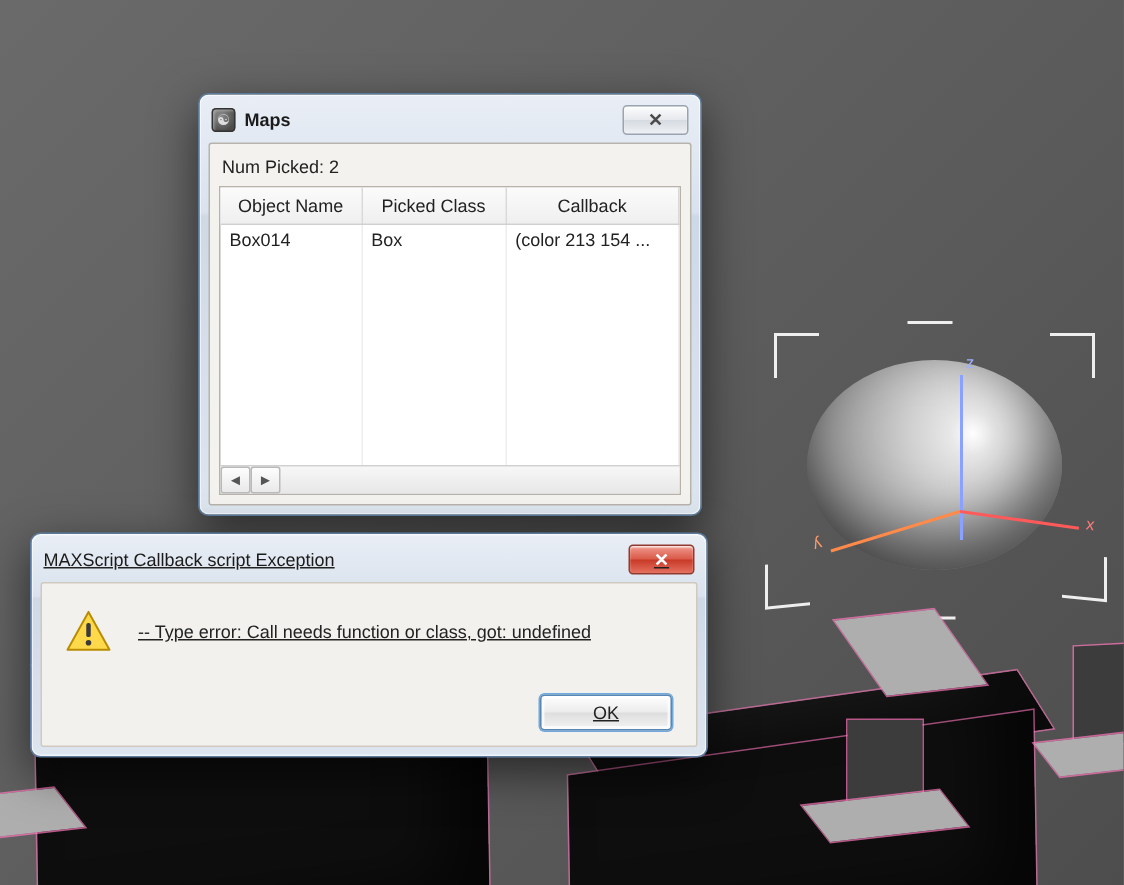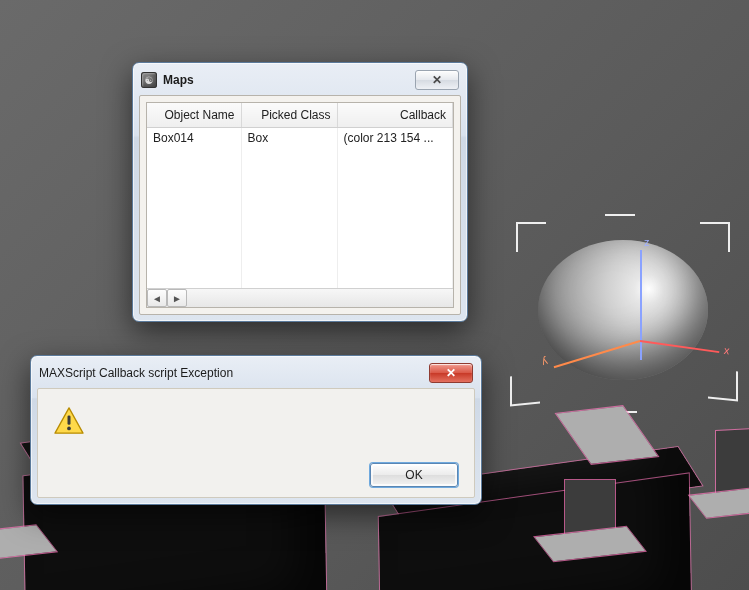--- a/index.html
+++ b/index.html
@@ -128,21 +128,21 @@
     border: 1px solid #b7b3ab;
     background: #fff;
   }
   table.data {
     width: 100%;
     border-collapse: collapse;
     table-layout: fixed;
     font-size: 12px;
   }
   table.data th {
-    text-align: right;
+    text-align: center;
     font-weight: normal;
     background: linear-gradient(#fbfbfb, #efefef);
     border-right: 1px solid #d9d9d9;
     border-bottom: 1px solid #d0d0d0;
     padding: 3px 6px;
     height: 18px;
   }
   table.data td {
     padding: 2px 6px;
     border-right: 1px solid #eee;
@@ -180,21 +180,21 @@
   }
   .hscroll .thumb {
     position:absolute; left:40%; top:0; height:14px; width:52px;
     background:linear-gradient(#fefefe,#e0e0e0);
     border:1px solid #bcbcbc; border-radius:2px;
     display:flex;align-items:center;justify-content:center;
     color:#999;font-size:8px;letter-spacing:1px;
   }
 
   
-  #error-window { left: 30px; top: 355px; width: 438px; }
+  #error-window { left: 20px; top: 355px; width: 438px; text-decoration: underline; }
   #error-window .body {
     background: #f2f1ee;
     border: 1px solid #cfcabd;
     border-radius: 2px;
     padding: 18px 16px 10px 16px;
   }
   .err-row { display:flex; align-items:center; gap: 18px; }
   .warn-icon {
     width: 30px; height: 28px;
     position: relative;
@@ -245,20 +245,21 @@
 <div id="maps-window" class="window">
   <div class="titlebar">
     <span class="app-icon">☯</span>
     <span class="title-text">Maps</span>
     <div class="close-btn">
       <span>✕</span>
     </div>
   </div>
 
   <div class="panel-inset">
+    <div class="numpicked">Num Picked: 2</div>
 
     <div class="table-wrap">
       <table class="data">
         <colgroup>
           <col class="col-name">
             <col class="col-class">
             <col class="col-color">
         </colgroup>
         <thead>
           <tr>
@@ -331,20 +332,21 @@
   </div>
   <div class="body">
     <div class="err-row">
       <div class="warn-icon">
         <svg viewBox="0 0 32 30">
           <polygon points="16,1 31,28 1,28" fill="#ffd94a" stroke="#b88c00" stroke-width="1.4" stroke-linejoin="round"></polygon>
           <rect x="14.4" y="9" width="3.2" height="10" rx="1.4" fill="#3a3a3a"></rect>
           <circle cx="16" cy="23" r="2" fill="#3a3a3a"></circle>
         </svg>
       </div>
+      <div class="err-msg">-- Type error: Call needs function or class, got: undefined</div>
     </div>
     <div class="btn-row">
       <div class="btn default">
         <span>OK</span>
       </div>
     </div>
   </div>
 </div>
 
 </body></html>

